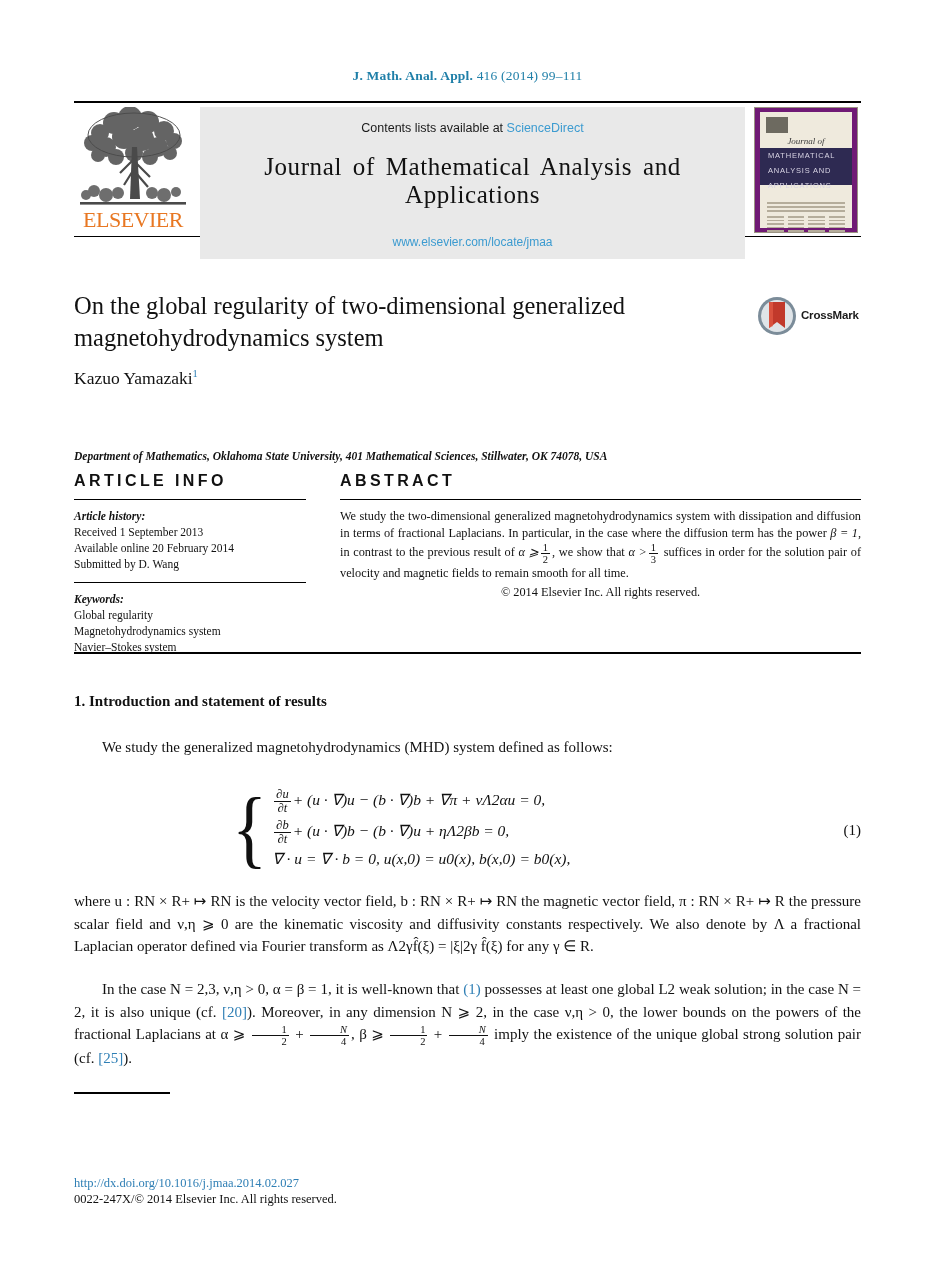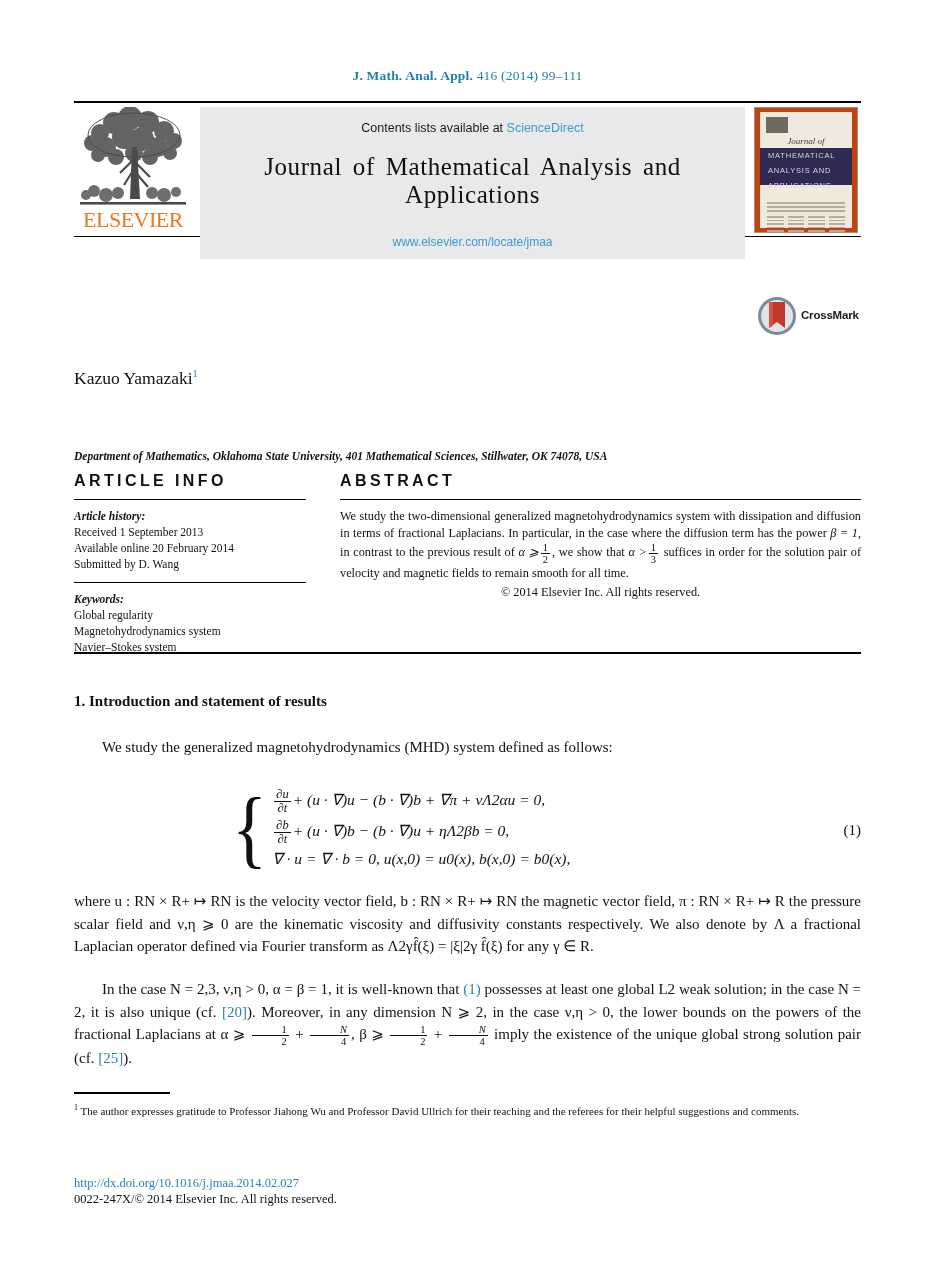--- a/index.html
+++ b/index.html
@@ -106,21 +106,21 @@
     font-family: "Liberation Sans", sans-serif;
     font-size: 12px;
     color: #3c9bd0;
   }
 
   
   .cover {
     position: absolute;
     left: 680px; top: 4px;
     width: 104px; height: 126px;
-    background: #c2410c;
+    background: #701a75;
     border: 1px solid #9a9382;
     box-sizing: border-box;
     overflow: hidden;
   }
   .cover-inner {
     position:absolute; left:5px; top:4px; right:5px; bottom:4px;
     background:#efeadd;
   }
   .cover-els {
     position:absolute; left:6px; top:5px;
@@ -468,20 +468,21 @@
               <i></i>
               <i></i>
               <i></i>
               <i></i>
             </span>
         </div>
       </div>
     </div>
   </div>
 
+  <div class="art-title">On the global regularity of two-dimensional generalized magnetohydrodynamics system</div>
 
   <div class="crossmark">
     <svg class="cm-badge" viewBox="0 0 40 40">
       <circle cx="20" cy="20" r="19" fill="#7b8c99"></circle>
       <circle cx="20" cy="20" r="16" fill="#dfe4e8"></circle>
       <path d="M12 6 H28 V32 L20 26 L12 32 Z" fill="#c1392b"></path>
       <path d="M12 6 H16 V30 L12 32 Z" fill="#e05a45" opacity="0.75"></path>
     </svg>
     <div class="cm-text">CrossMark</div>
   </div>
@@ -563,21 +564,17 @@
       </span><span>, β ⩾ </span><span class="frac sm">
         <span class="num">1</span>
         <span class="den">2</span>
       </span><span> + </span><span class="frac sm">
         <span class="num"><i>N</i></span>
         <span class="den">4</span>
       </span><span> imply the existence of the unique global strong solution pair (cf. </span><span class="cite">[25]</span><span>).</span>
   </div>
 
   <div class="fn-rule"></div>
-  <div class="footnote">
-    <sup>1</sup>
-    <span>The author expresses gratitude to Professor Jiahong Wu and Professor David Ullrich for their teaching and the referees for their helpful suggestions and comments.</span>
-  </div>
 
   <div class="doi">http://dx.doi.org/10.1016/j.jmaa.2014.02.027</div>
   <div class="copyline">0022-247X/© 2014 Elsevier Inc. All rights reserved.</div>
 
 </div>
 
 </body></html>

